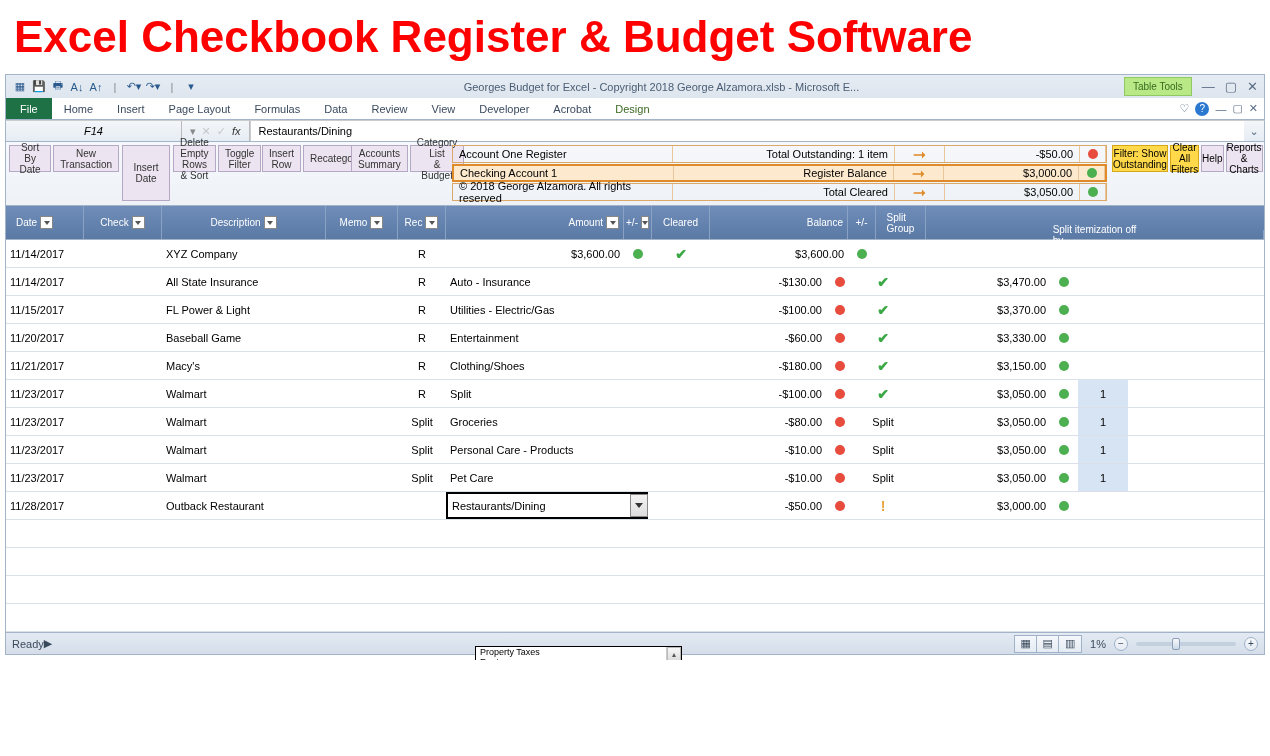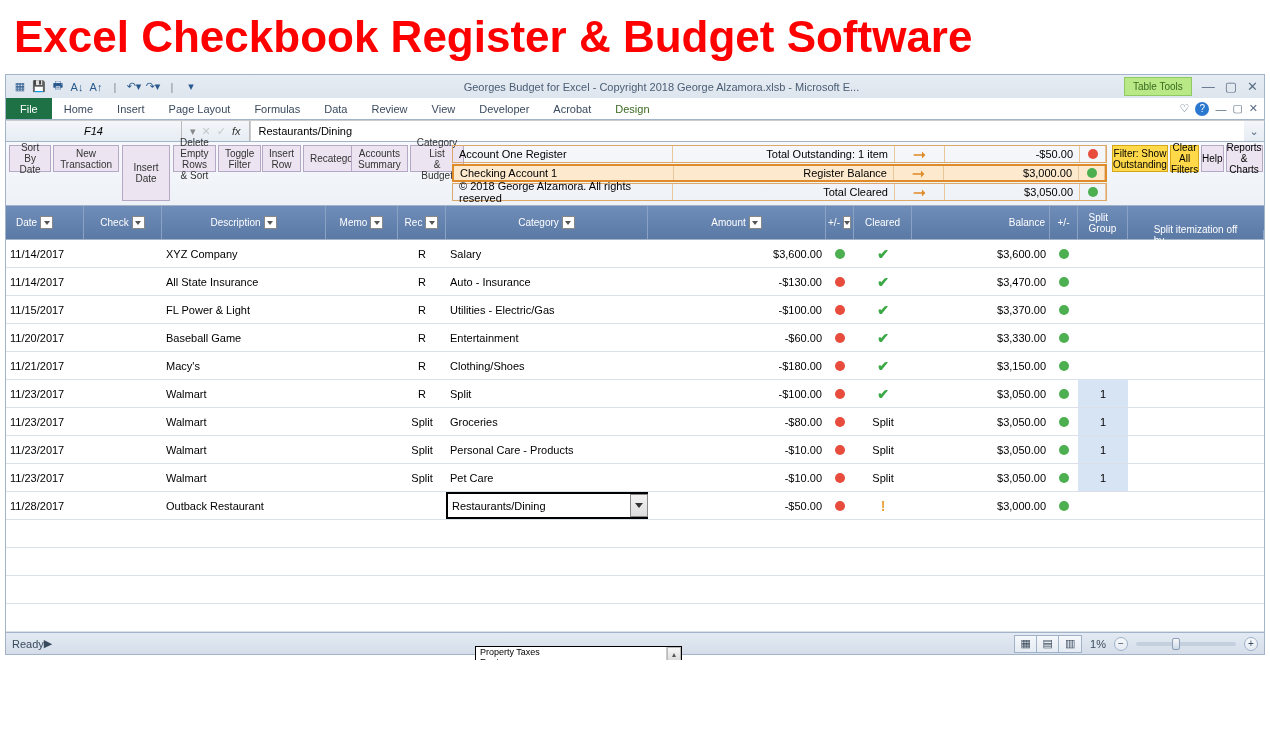--- a/index.html
+++ b/index.html
@@ -60,21 +60,21 @@
 .th { border-right: 1px solid #8aa3c5; display: flex; align-items: center; justify-content: center; padding: 0 4px; position: relative; }
 .th .filter-btn { width: 13px; height: 13px; background: #fff; border: 1px solid #888; margin-left: 3px; cursor: pointer; display: inline-flex; align-items: center; justify-content: center; }
 .th .filter-btn::after { content: ""; border-left: 3px solid transparent; border-right: 3px solid transparent; border-top: 4px solid #555; }
 
 .col-date { width: 78px; justify-content: flex-start; padding-left: 10px; }
 .col-check { width: 78px; }
 .col-desc { width: 164px; }
 .col-memo { width: 72px; }
 .col-rec { width: 48px; }
 .col-cat { width: 202px; }
-.col-amount { width: 178px; }
+.col-amount { width: 178px; justify-content: flex-end; }
 .col-pm1 { width: 28px; }
 .col-cleared { width: 58px; }
 .col-balance { width: 138px; justify-content: flex-end; }
 .col-pm2 { width: 28px; }
 .col-split { width: 50px; }
 .col-splitby { flex: 1; margin-top: 24px; }
 
 
 .tbody { border: 1px solid #a3b4c8; border-top: none; }
 .trow { display: flex; height: 28px; align-items: center; border-bottom: 1px solid #d9e0e9; font-size: 11px; }
@@ -264,24 +264,20 @@
         <span class="filter-btn"></span>
       </div>
   <div class="th col-memo">
         <span>Memo</span>
         <span class="filter-btn"></span>
       </div>
   <div class="th col-rec">
         <span>Rec</span>
         <span class="filter-btn"></span>
       </div>
-  <div class="th col-cat">
-        <span>Category</span>
-        <span class="filter-btn"></span>
-      </div>
   <div class="th col-amount">
         <span>Amount</span>
         <span class="filter-btn"></span>
       </div>
   <div class="th col-pm1">
         <span>+/-</span>
         <span class="filter-btn"></span>
       </div>
   <div class="th col-cleared">
         <span>Cleared</span>
@@ -298,21 +294,20 @@
 by</span></div>
 </div>
 
 <div class="tbody" id="tbody">
       <div class="trow">
         <div class="td-date">11/14/2017</div>
         <div class="td-check"></div>
         <div class="td-desc">XYZ Company</div>
         <div class="td-memo"></div>
         <div class="td-rec">R</div>
-        <div class="td-cat">Salary</div>
         <div class="td-amount">$3,600.00</div>
         <div class="td-pm1">
           <span class="dot green"></span>
         </div>
         <div class="td-cleared">
           <span class="check-mark">✔</span>
         </div>
         <div class="td-balance">$3,600.00</div>
         <div class="td-pm2">
           <span class="dot green"></span>

